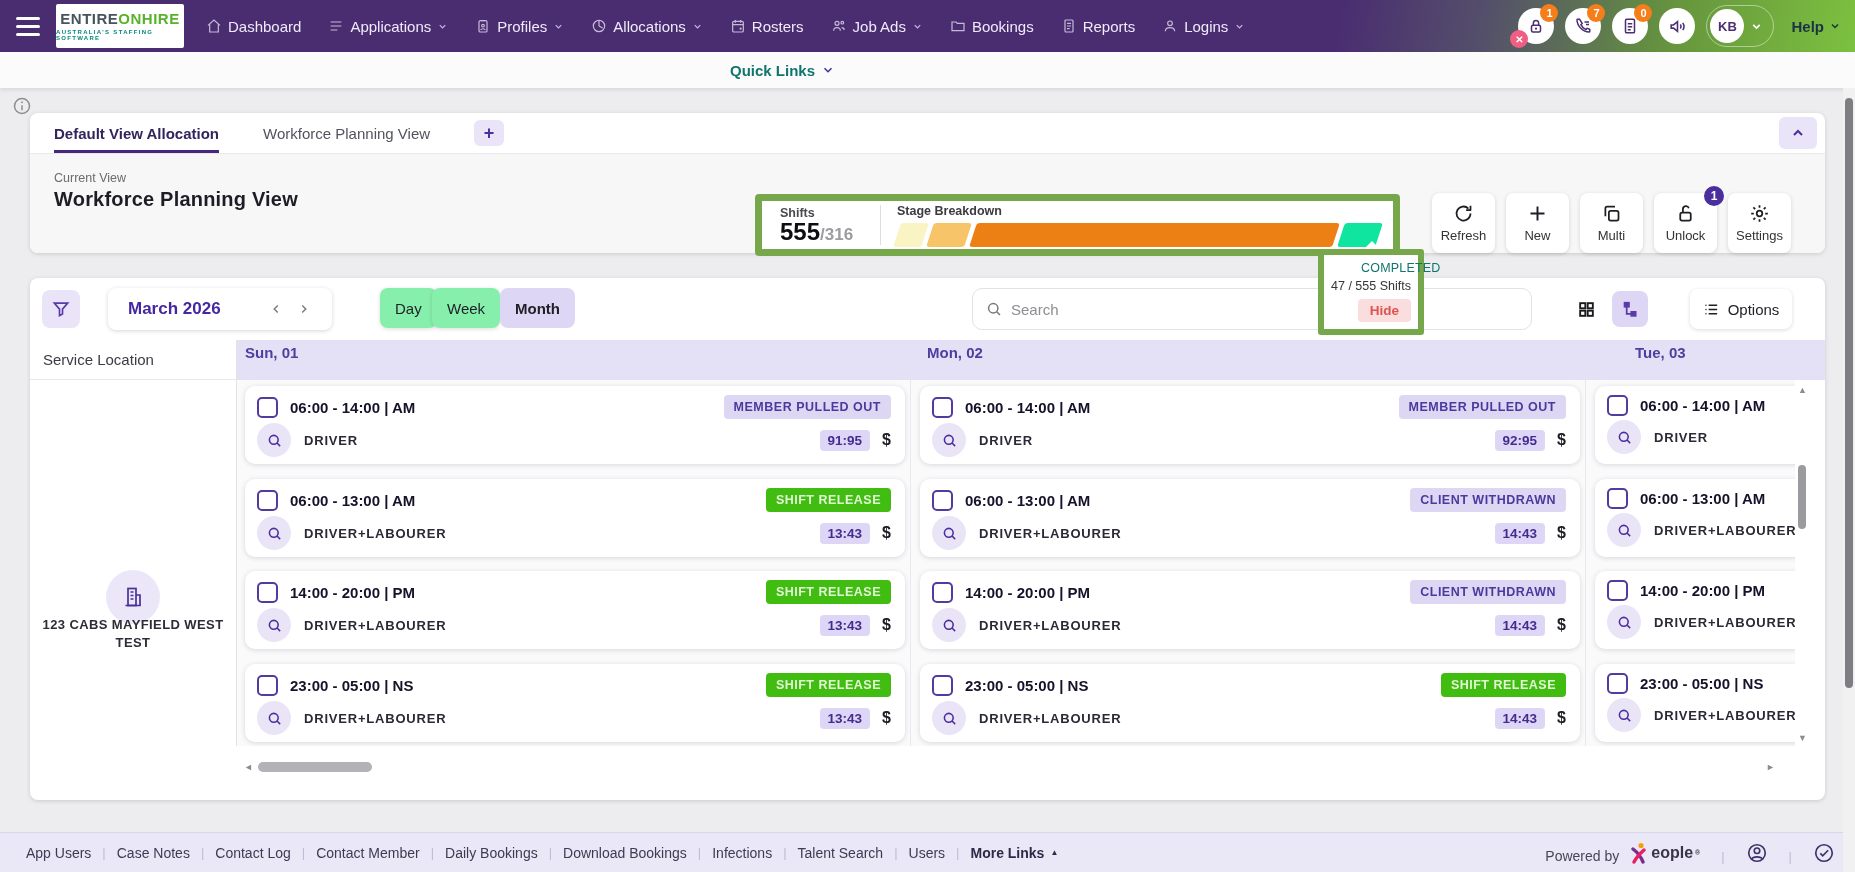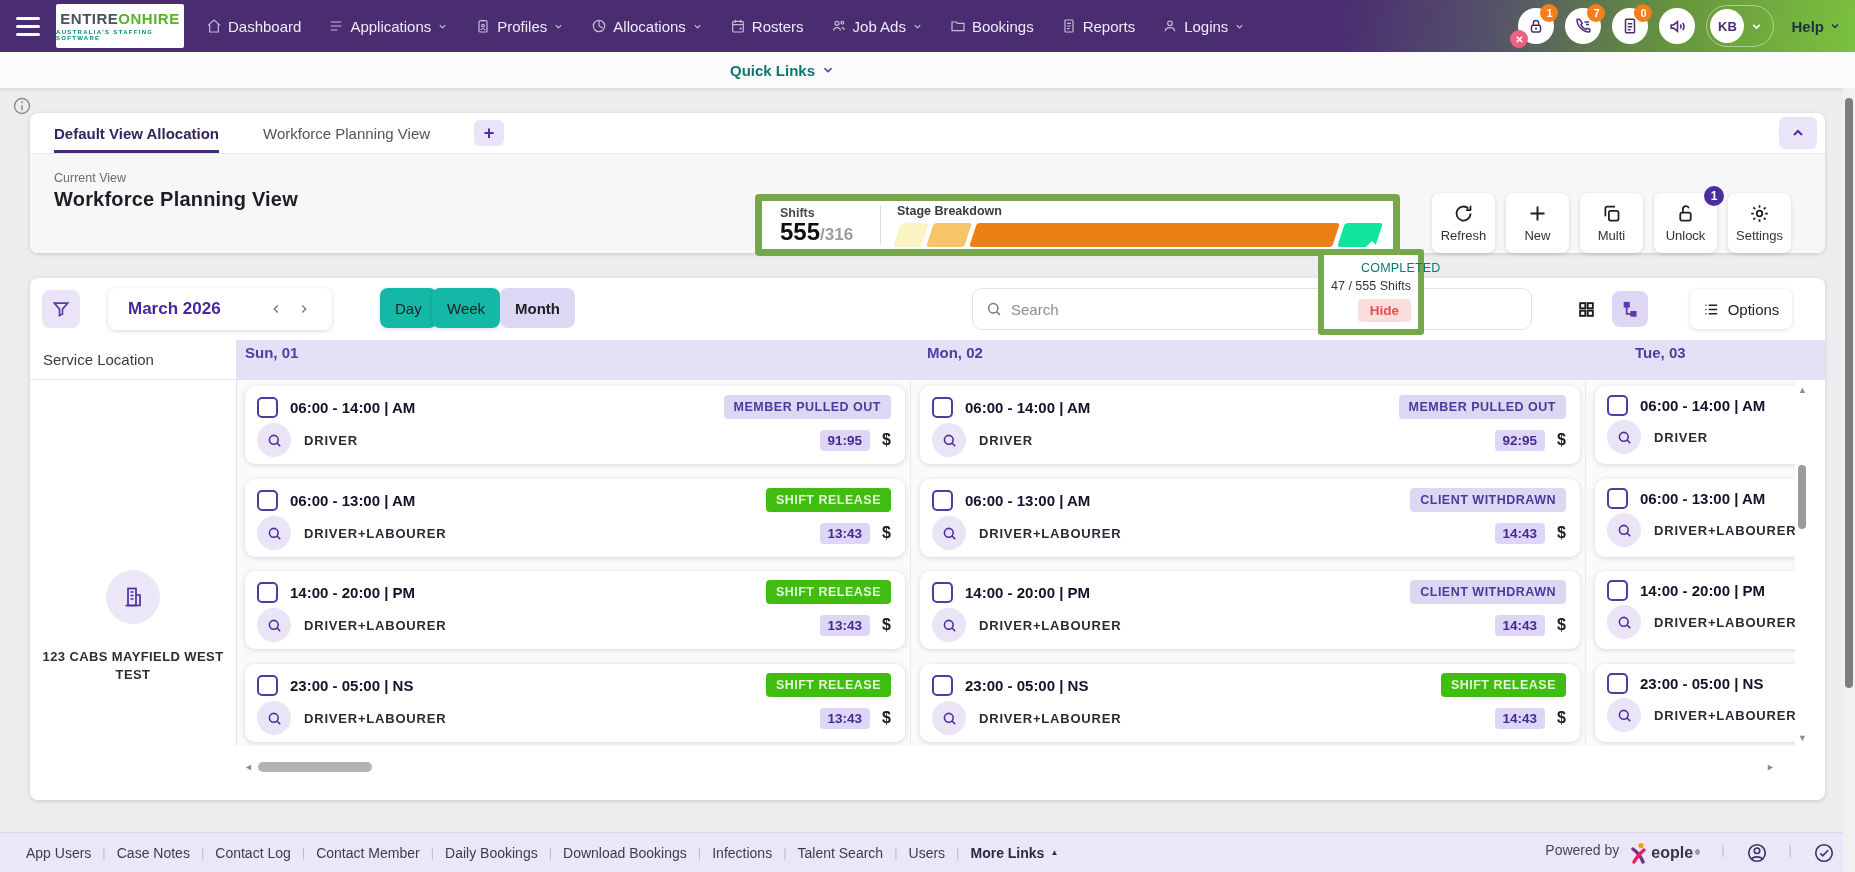--- a/index.html
+++ b/index.html
@@ -91,21 +91,21 @@
   
   .panel2 { position:absolute; left:30px; top:278px; width:1795px; height:522px; background:#fff;
     border-radius:8px; box-shadow:0 1px 4px rgba(0,0,0,.15); overflow:hidden; }
   .filterbar { position:relative; height:62px; }
   .funnel-btn { position:absolute; left:12px; top:12px; width:38px; height:38px; background:#e9e4f8;
     border-radius:8px; display:flex; align-items:center; justify-content:center; color:#5b3aa8; cursor:pointer; }
   .month-pill { position:absolute; left:78px; top:10px; width:224px; height:42px; background:#fff;
     border-radius:8px; box-shadow:0 1px 4px rgba(0,0,0,.16); display:flex; align-items:center; padding:0 14px 0 20px; cursor:pointer; }
   .month-pill .mtext { font-size:17px; font-weight:700; color:#4527a0; flex:1; }
   .mchev { color:#77777c; padding:0 7px; cursor:pointer; display:flex; align-items:center; }
-  .seg-btn { position:absolute; top:10px; height:40px; background:#14b8a6; border-radius:8px;
+  .seg-btn { position:absolute; top:10px; height:40px; background:#86efac; border-radius:8px;
     box-shadow:0 1px 4px rgba(0,0,0,.14); display:flex; align-items:center; justify-content:center;
     font-size:15px; color:#1f1f26; cursor:pointer; padding:0 15px; }
   .seg-btn.active { background:#ddd6f4; box-shadow:none; font-weight:600; }
   .searchbox { position:absolute; left:942px; top:10px; width:560px; height:42px; background:#fff;
     border:1px solid #e1e1e6; border-radius:10px; display:flex; align-items:center; padding:0 12px; gap:8px; }
   .searchbox input { border:none; outline:none; flex:1; font-size:15px; font-family:inherit; color:#333; background:transparent; }
   .searchbox input::placeholder { color:#8d8d93; }
   .icon-sq { position:absolute; top:13px; width:36px; height:36px; border-radius:8px;
     display:flex; align-items:center; justify-content:center; cursor:pointer; color:#1b1b1f; }
   .icon-sq.active { background:#ddd6f4; color:#5b3aa8; }
@@ -117,21 +117,21 @@
   .sl-cell { position:absolute; left:0; top:0; width:207px; height:40px; background:#fff;
     border-right:1px solid #e2e2e8; border-bottom:1px solid #e6e6ec; display:flex; align-items:center; padding-left:13px;
     font-size:15px; color:#3b3b44; }
   .day-label { position:absolute; top:0; height:24px; display:flex; align-items:center;
     font-size:15px; font-weight:700; color:#4c3f9f; }
 
   .grid-clip { position:absolute; left:0; top:102px; width:1765px; height:366px; background:#fafafb; overflow:hidden; }
   .loc-cell { position:absolute; left:0; top:0; width:207px; height:366px; background:#fff; border-right:1px solid #e2e2e8; }
   .loc-icon { position:absolute; left:76px; top:190px; width:54px; height:54px; background:#ece7f8;
     border-radius:50%; display:flex; align-items:center; justify-content:center; color:#4b2e9e; }
-  .loc-name { position:absolute; left:8px; top:268px; width:190px; text-align:center; font-size:13px;
+  .loc-name { position:absolute; left:8px; top:236px; width:190px; text-align:center; font-size:13px;
     font-weight:600; letter-spacing:.4px; color:#2d2d36; line-height:1.4; }
   .vsep { position:absolute; top:0; width:1px; height:366px; background:#e8e8ee; }
 
   .card { position:absolute; width:660px; height:78px; background:#fff; border-radius:10px;
     box-shadow:0 1px 5px rgba(40,40,70,.16); padding:9px 14px 0 12px; }
   .card-top { display:flex; align-items:center; }
   .cb { width:21px; height:21px; border:2px solid #533a9e; border-radius:5px; background:#fff; cursor:pointer; flex:none; }
   .time { font-size:15px; font-weight:700; color:#15122a; margin-left:12px; flex:1; white-space:nowrap; }
   .badge { font-size:12.5px; font-weight:700; letter-spacing:.5px; padding:5px 10px; border-radius:4px; white-space:nowrap; }
   .badge[data-variant="lavender"] { background:#ddd7f4; color:#4b3a9e; }
@@ -148,21 +148,21 @@
   .vthumb { position:absolute; left:1768px; top:187px; width:8px; height:64px; background:#9b9b9f; border-radius:4px; cursor:pointer; }
   .hscroll-thumb { position:absolute; left:228px; top:484px; width:114px; height:10px; background:#b3b3b7; border-radius:5px; cursor:pointer; }
 
   
   .footer { position:absolute; left:0; top:832px; width:1855px; height:40px; background:#eae7f7;
     border-top:1px solid #d9d5ec; display:flex; align-items:center; padding:0 20px 0 26px; }
   .flink { font-size:14px; color:#3f3a52; cursor:pointer; white-space:nowrap; }
   .fsep { color:#c0bcd4; margin:0 11px; font-size:13px; }
   .fmore { font-size:14px; font-weight:700; color:#2e2947; cursor:pointer; display:flex; align-items:center; gap:6px; }
   .fmore .arrow { font-size:8px; }
-  .f-right { margin-left:auto; display:flex; align-items:flex-start; gap:10px; }
+  .f-right { margin-left:auto; display:flex; align-items:flex-end; gap:10px; }
   .powered { font-size:14px; color:#4a4556; }
   .xeople { display:flex; align-items:center; gap:2px; font-size:16px; font-weight:700; color:#3a3546; }
   .xeople sup { font-size:7px; }
   .f-icon { color:#3e3268; cursor:pointer; display:flex; }
 
   
   .bscroll-track { position:absolute; right:0; top:88px; width:12px; height:784px; background:#f1f1f2; }
   .bscroll-thumb { position:absolute; right:2px; top:10px; width:8px; height:590px; background:#7e7e82; border-radius:4px; }
 </style>
 </head>

